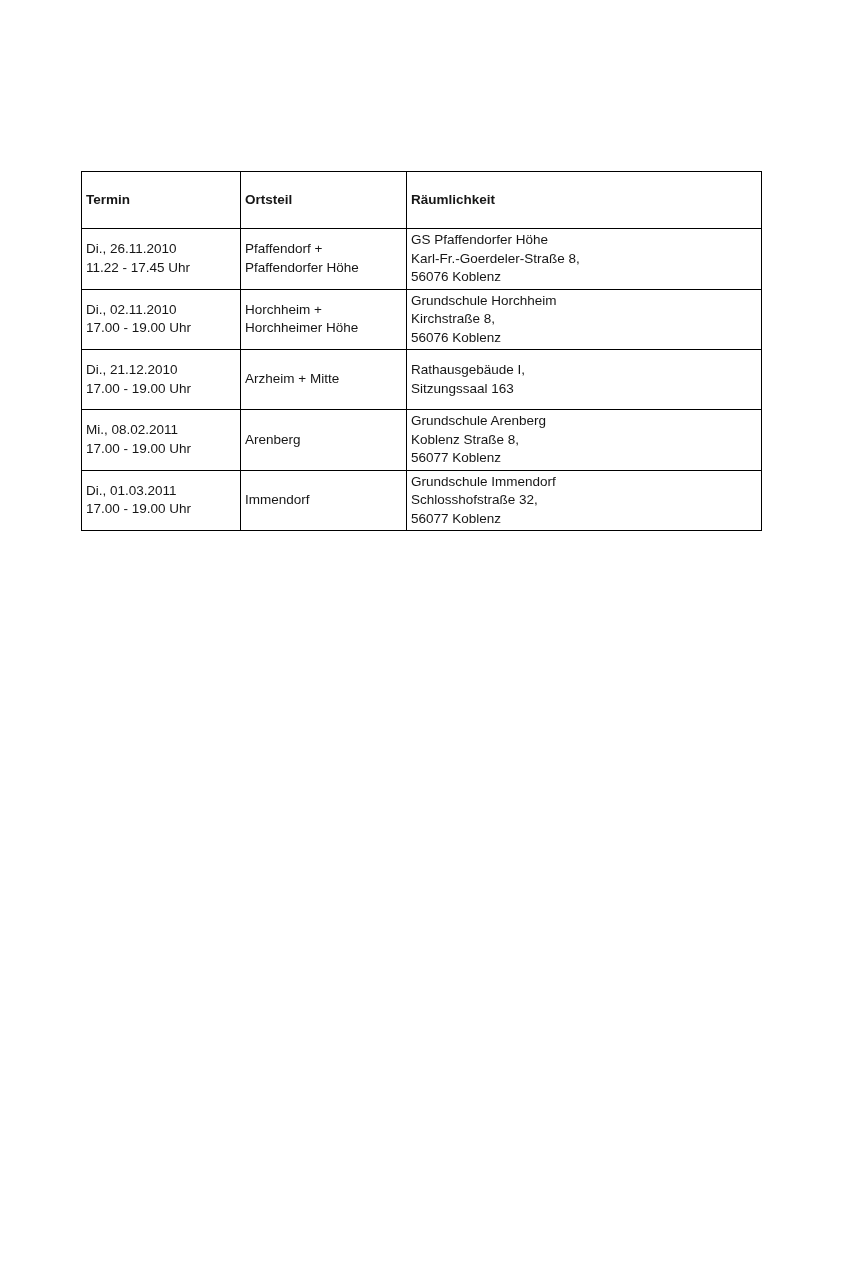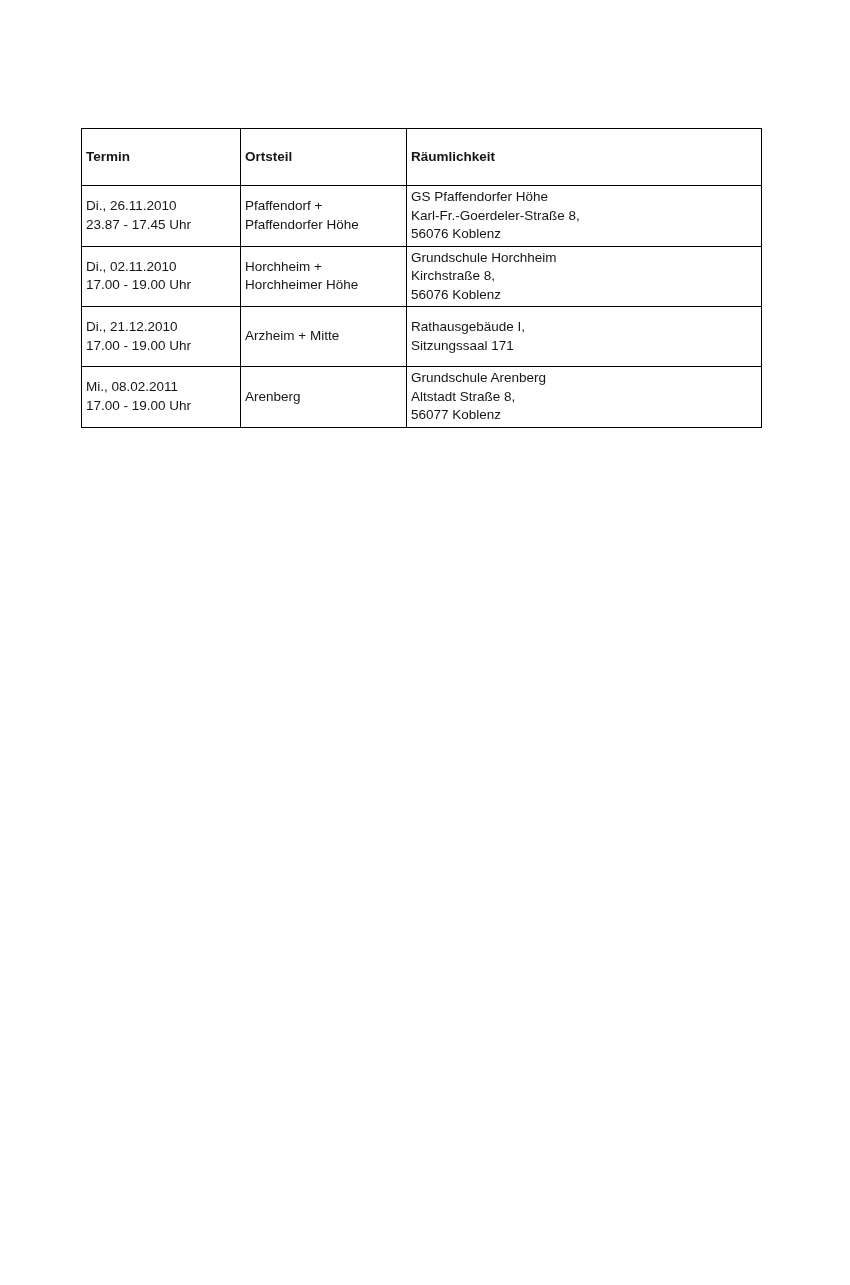--- a/index.html
+++ b/index.html
@@ -11,20 +11,21 @@
     height: 1285px;
     background: #ffffff;
     position: relative;
     font-family: "Liberation Sans", sans-serif;
     color: var(--text-color, #161616);
   }
   .page {
     position: absolute;
     inset: 0;
     background: #ffffff;
+    margin-top: 43px;
   }
   table.doc-table {
     position: absolute;
     left: 81px;
     top: 128px;
     width: 680px;
     border-collapse: collapse;
     table-layout: fixed;
   }
   table.doc-table th,
@@ -64,21 +65,21 @@
       <tr>
         <th>Termin</th>
         <th>Ortsteil</th>
         <th>Räumlichkeit</th>
       </tr>
     </thead>
     <tbody>
         <tr>
           <td>
             <div class="cell-line">Di., 26.11.2010</div>
-            <div class="cell-line">23.87 - 17.45 Uhr</div>
+            <div class="cell-line">11.22 - 17.45 Uhr</div>
           </td>
           <td>
             <div class="cell-line">Pfaffendorf +</div>
             <div class="cell-line">Pfaffendorfer Höhe</div>
           </td>
           <td>
             <div class="cell-line">GS Pfaffendorfer Höhe</div>
             <div class="cell-line">Karl-Fr.-Goerdeler-Straße 8,</div>
             <div class="cell-line">56076 Koblenz</div>
           </td>
@@ -101,32 +102,46 @@
         <tr>
           <td>
             <div class="cell-line">Di., 21.12.2010</div>
             <div class="cell-line">17.00 - 19.00 Uhr</div>
           </td>
           <td>
             <div class="cell-line">Arzheim + Mitte</div>
           </td>
           <td>
             <div class="cell-line">Rathausgebäude I,</div>
-            <div class="cell-line">Sitzungssaal 171</div>
+            <div class="cell-line">Sitzungssaal 163</div>
           </td>
         </tr>
         <tr>
           <td>
             <div class="cell-line">Mi., 08.02.2011</div>
             <div class="cell-line">17.00 - 19.00 Uhr</div>
           </td>
           <td>
             <div class="cell-line">Arenberg</div>
           </td>
           <td>
             <div class="cell-line">Grundschule Arenberg</div>
-            <div class="cell-line">Altstadt Straße 8,</div>
+            <div class="cell-line">Koblenz Straße 8,</div>
+            <div class="cell-line">56077 Koblenz</div>
+          </td>
+        </tr>
+        <tr>
+          <td>
+            <div class="cell-line">Di., 01.03.2011</div>
+            <div class="cell-line">17.00 - 19.00 Uhr</div>
+          </td>
+          <td>
+            <div class="cell-line">Immendorf</div>
+          </td>
+          <td>
+            <div class="cell-line">Grundschule Immendorf</div>
+            <div class="cell-line">Schlosshofstraße 32,</div>
             <div class="cell-line">56077 Koblenz</div>
           </td>
         </tr>
       </tbody>
   </table>
 </div>
 
 </body></html>

